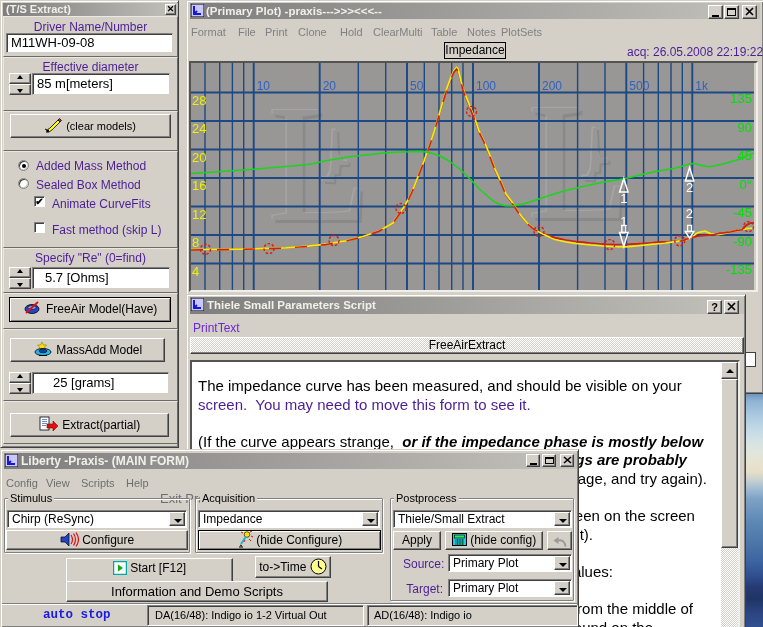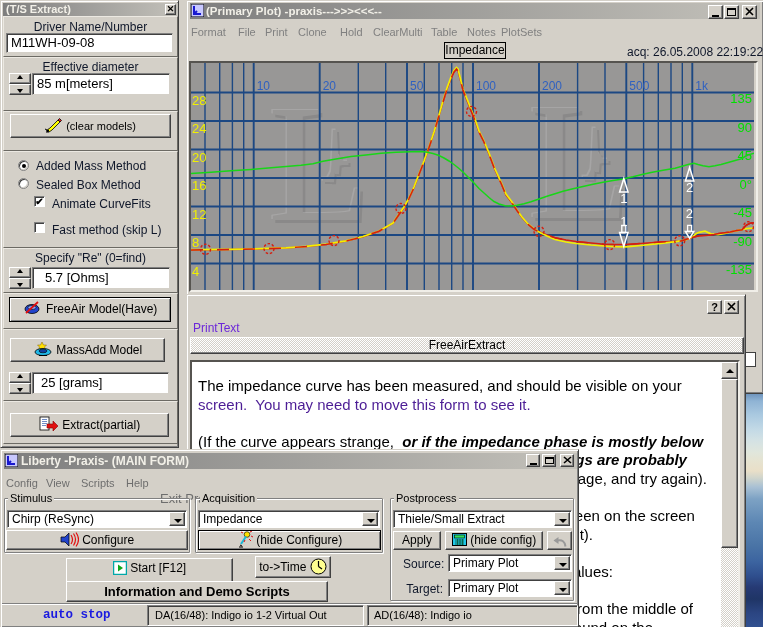--- a/index.html
+++ b/index.html
@@ -17,21 +17,21 @@
   border-color:#fff #404040 #404040 #fff;box-shadow:inset -1px -1px 0 #808080;
   font-size:11px;color:#000;text-align:center;white-space:nowrap}
 .btnd{position:absolute;background:#d4d0c8;border:1px solid #000;
   box-shadow:inset 1px 1px 0 #fff,inset -1px -1px 0 #808080;
   font-size:11px;color:#000;text-align:center;white-space:nowrap}
 .inp{position:absolute;background:#fff;border:1px solid;
   border-color:#808080 #d4d0c8 #d4d0c8 #808080;
   box-shadow:inset 1px 1px 0 #404040;
   font-size:13px;color:#000;white-space:nowrap;overflow:hidden}
 .panel{position:absolute;border:1px solid;border-color:#ece9e2 #6c6a64 #6c6a64 #ece9e2;background:#d4d0c8}
-.lbl{position:absolute;font-size:11px;color:#0f172a;white-space:nowrap}
+.lbl{position:absolute;font-size:11px;color:#4c1d95;white-space:nowrap}
 .menu{position:absolute;font-size:11px;color:#7a7a7a;white-space:nowrap}
 .gb{position:absolute;border:1px solid #808080;border-radius:1px;
   box-shadow:inset 1px 1px 0 #fff, 1px 1px 0 #fff}
 .gbl{position:absolute;font-size:11px;color:#000;background:#d4d0c8;padding:0 2px;white-space:nowrap}
 .combo{position:absolute;background:#fff;border:1px solid;
   border-color:#808080 #fff #fff #808080;box-shadow:inset 1px 1px 0 #404040;
   font-size:12px;color:#000;white-space:nowrap}
 .cbtn2{position:absolute;right:1px;top:1px;bottom:1px;width:16px;background:#d4d0c8;
   border:1px solid;border-color:#fff #404040 #404040 #fff;box-shadow:inset -1px -1px 0 #808080}
 .arrow-dn{position:absolute;left:4px;top:6px;width:0;height:0;
@@ -106,21 +106,21 @@
 <ellipse cx="10" cy="10" rx="4" ry="1.8" fill="#1040a0" stroke="#000" stroke-width="0.6"></ellipse>
 <path d="M6,14.5 h8" stroke="#000" stroke-width="1"></path>
       </svg>
 MassAdd Model</div>
 <div class="spin" style="left:8px;top:371px;width:22px;height:11px">
       <i style="margin:-4px 0 0 -3px;border-bottom:4px solid #000"></i>
     </div>
 <div class="spin" style="left:8px;top:382px;width:22px;height:11px">
       <i style="margin:-1px 0 0 -3px;border-top:4px solid #000"></i>
     </div>
-<div class="inp" style="left:31px;top:371px;width:137px;height:22px;line-height:20px;padding-left:8px">25 [grams]</div>
+<div class="inp" style="left:31px;top:371px;width:137px;height:22px;line-height:20px;padding-left:20px">25 [grams]</div>
 <div class="btn" style="left:9px;top:412px;width:159px;height:24px;line-height:22px;font-size:12px">
 <svg width="20" height="16" viewBox="0 0 20 16" style="vertical-align:-3px">
 <rect x="1" y="1" width="9" height="13" fill="#fff" stroke="#000" stroke-width="0.8"></rect>
 <path d="M3,3.5 h5 M3,5.5 h5 M3,7.5 h5 M3,9.5 h4" stroke="#6080c0" stroke-width="0.9"></path>
 <path d="M8,8 h6 v-3 l5,5 -5,5 v-3 h-6 z" fill="#e01010" stroke="#800" stroke-width="0.6"></path>
       </svg>
 Extract(partial)</div>
 </div>
 <div class="win" style="left:186px;top:0;width:578px;height:394px">
 <div class="tb" style="left:3px;top:2px;width:570px;height:16px;line-height:16px"><svg width="13" height="13" viewBox="0 0 13 13" style="vertical-align:-2px;margin:0 2px 0 1px">
@@ -207,20 +207,24 @@
 <path d="M498.6,104.5 L494.4,118.0 H502.8 Z" fill="none" stroke="#fff" stroke-width="1.5"></path>
 <text x="498.6" y="128.7" text-anchor="middle" font-family="Liberation Sans, sans-serif" font-size="13" fill="#fff">2</text>
 <text x="498.4" y="155.2" text-anchor="middle" font-family="Liberation Sans, sans-serif" font-size="13" fill="#fff">2</text>
 <path d="M496.6,162.4 h4 v6.0 h-4 Z" fill="none" stroke="#fff" stroke-width="1.3"></path>
         <path d="M494.4,168.4 H502.8 L498.6,175.4 Z" fill="none" stroke="#fff" stroke-width="1.5"></path>
 </svg>
 </div>
 <div class="abs" style="left:558px;top:351px;width:11px;height:15px;background:#fff;border:1px solid #404040"></div>
 </div>
 <div class="win" style="left:186px;top:294px;width:560px;height:340px">
+<div class="tb" style="left:3px;top:2px;width:554px;height:17px;line-height:17px"><svg width="13" height="13" viewBox="0 0 13 13" style="vertical-align:-2px;margin:0 3px 0 1px">
+        <rect x="0" y="0" width="13" height="13" fill="#c8c8ff" stroke="#000" stroke-width="1"></rect>
+        <path d="M3,2 v8 h7 M3,10 l3,-3" stroke="#1818d0" stroke-width="2" fill="none"></path>
+      </svg><b style="font-size:11.5px">Thiele Small Parameters Script</b></div>
 <div class="cbtn" style="left:520px;top:5px;width:15px;height:14px;font-weight:bold;font-size:11px;line-height:13px">?</div>
 <div class="cbtn" style="left:537px;top:5px;width:15px;height:14px"><svg width="13" height="12" viewBox="0 0 13 12">
         <path d="M3,2 L10,9 M10,2 L3,9" stroke="#000" stroke-width="1.6"></path>
       </svg></div>
 <div class="menu" style="left:6px;top:26px;font-size:12px;color:#6d28d9">PrintText</div>
 <div class="btn dither" style="left:3px;top:42px;width:554px;height:17px;line-height:15px;font-size:12px">FreeAirExtract</div>
 <div class="abs" style="left:3px;top:65px;width:550px;height:275px;border:2px solid;border-color:#565450 #f0eee8 #f0eee8 #565450;background:#fff;overflow:hidden">
 <div class="abs" style="left:6px;top:15.0px;font-size:15px;color:#000;white-space:nowrap">The impedance curve has been measured, and should be visible on your</div>
 <div class="abs" style="left:6px;top:33.6px;font-size:15px;color:#4c1d95;white-space:nowrap">screen.&nbsp; You may need to move this form to see it.</div>
 <div class="abs" style="left:6px;top:70.8px;font-size:15px;color:#000;white-space:nowrap">(If the curve appears strange,&nbsp; <b><i>or if the impedance phase is mostly below</i></b></div>
@@ -313,18 +317,18 @@
 <svg width="14" height="14" viewBox="0 0 14 14" style="vertical-align:-3px">
 <rect x="0.5" y="0.5" width="13" height="13" fill="#fff" stroke="#00a8a8" stroke-width="1.5"></rect>
 <path d="M5,3.5 L10,7 L5,10.5 Z" fill="#10a818"></path>
       </svg>
 Start [F12]</div>
 <div class="btn" style="left:254px;top:106px;width:76px;height:22px;line-height:20px;font-size:12px">to-&gt;Time
 <svg width="17" height="17" viewBox="0 0 17 17" style="vertical-align:-4px">
 <circle cx="8.5" cy="8.5" r="7.5" fill="#ffff90" stroke="#000" stroke-width="1"></circle>
 <path d="M8.5,8.5 L8.5,3 M8.5,8.5 L12,11" stroke="#000" stroke-width="1.2"></path>
       </svg></div>
-<div class="btn" style="left:65px;top:131px;width:262px;height:21px;line-height:19px;font-size:13px;font-weight:bold">Information and Demo Scripts</div>
+<div class="btn" style="left:65px;top:131px;width:262px;height:21px;line-height:19px;font-size:13px;font-weight:normal">Information and Demo Scripts</div>
 <div class="abs" style="left:1px;right:1px;top:153px;height:2px;border-top:1px solid #808080;border-bottom:1px solid #fff"></div>
 <div class="abs" style="left:42px;top:158px;font-family:Liberation Mono,monospace;font-size:12.5px;font-weight:bold;color:#1a1ae0">auto stop</div>
 <div class="sunk" style="left:146px;top:155px;width:217px;height:21px;font-size:11px;line-height:19px;color:#000;padding-left:7px;white-space:nowrap">DA(16/48): Indigo io 1-2 Virtual Out</div>
 <div class="sunk" style="left:366px;top:155px;width:211px;height:21px;font-size:11px;line-height:19px;color:#000;padding-left:6px;white-space:nowrap">AD(16/48): Indigo io</div>
 </div>
 
 </body></html>

